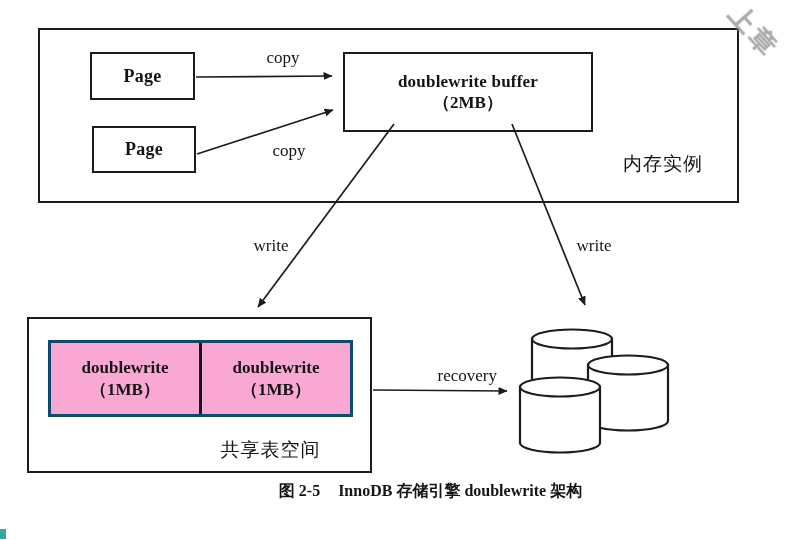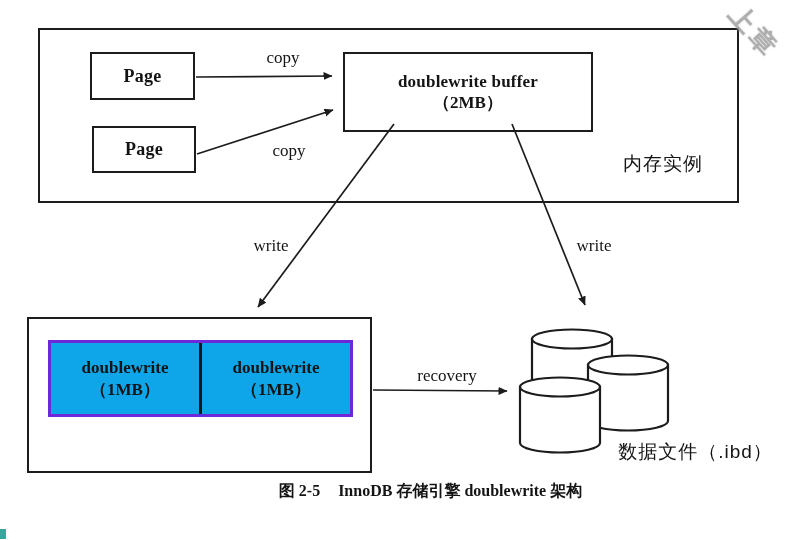--- a/index.html
+++ b/index.html
@@ -16,22 +16,22 @@
   
   .node{
     position:absolute;border:2.5px solid #1c1c1c;box-sizing:border-box;
     background:#fff;display:flex;flex-direction:column;
     align-items:center;justify-content:center;text-align:center;
   }
   .node .line1{font-size:18px;font-weight:600;letter-spacing:.2px;}
   .buffer .line1,.buffer .line2{font-size:17px;font-weight:600;line-height:21px;}
   
   .dw-wrap{
-    position:absolute;border:3px solid #6d28d9;box-sizing:border-box;
-    background:#0ea5e9;display:flex;
+    position:absolute;border:3px solid #0c4a6e;box-sizing:border-box;
+    background:#f9a8d4;display:flex;
   }
   .dw-cell{
     flex:1;display:flex;flex-direction:column;align-items:center;
     justify-content:center;text-align:center;
   }
   .dw-cell + .dw-cell{border-left:3px solid #161616;}
   .dw-cell .l{font-size:17px;font-weight:600;line-height:22px;}
   
   .lbl{position:absolute;text-align:center;white-space:nowrap;}
   .en{font-family:"Liberation Serif","DejaVu Serif",serif;font-size:17px;font-weight:400;}
@@ -117,24 +117,24 @@
         <path d="M520,387 L520,443 A40,9.5 0 0 0 600,443 L600,387 Z"></path>
         <ellipse cx="560" cy="387" rx="40" ry="9.5"></ellipse>
       </g>
     </g>
   </svg>
 
   <div class="lbl en" style="left:253px;top:48px;width:60px;">copy</div>
   <div class="lbl en" style="left:259px;top:141px;width:60px;">copy</div>
   <div class="lbl en" style="left:241px;top:236px;width:60px;">write</div>
   <div class="lbl en" style="left:564px;top:236px;width:60px;">write</div>
-  <div class="lbl en" style="left:397px;top:366px;width:100px;">recovery</div>
+  <div class="lbl en" style="left:397px;top:366px;width:100px;text-align:right;">recovery</div>
 
   <div class="lbl cjk" style="left:595px;top:151px;width:136px;">内存实例</div>
-  <div class="lbl cjk" style="left:598px;top:439px;width:195px;">数据文件（.ibd）</div>
+  <div class="lbl cjk" style="left:198px;top:437px;width:145px;">共享表空间</div>
 
   <div class="caption">
     <span class="fig-no">图 2-5</span><span>InnoDB 存储引擎 doublewrite 架构</span>
   </div>
 
   <div class="watermark">上章</div>
   <div class="artifact"></div>
 
 </div>
 

